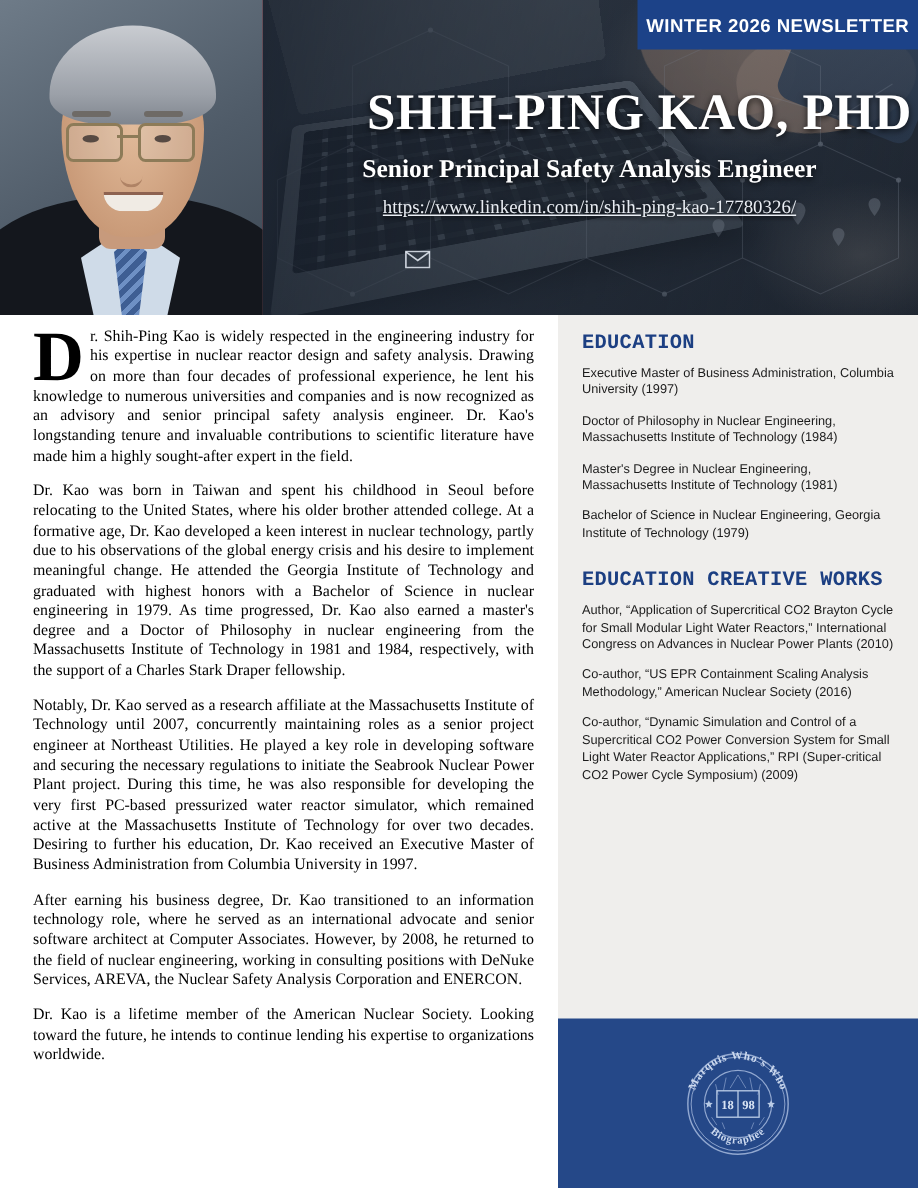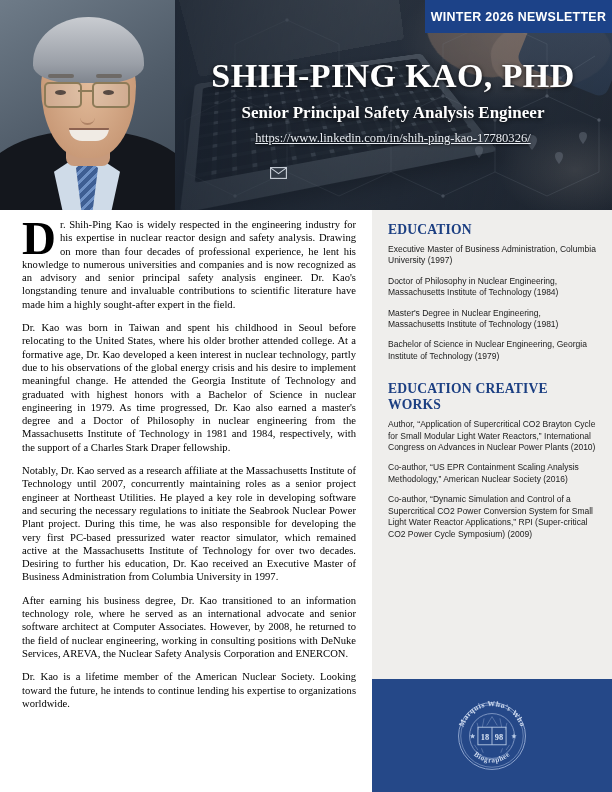--- a/index.html
+++ b/index.html
@@ -229,20 +229,21 @@
   }
   .hdr-name {
     color: #ffffff;
     font-family: "Liberation Serif", serif;
     font-weight: bold;
     font-size: 34px;
     letter-spacing: 0.4px;
     line-height: 1.06;
     text-shadow: 0 1px 4px rgba(0,0,0,0.75);
     white-space: nowrap;
+    text-align: right;
   }
   .hdr-title {
     color: #ffffff;
     font-family: "Liberation Serif", serif;
     font-weight: bold;
     font-size: 17px;
     margin-top: 9px;
     text-shadow: 0 1px 4px rgba(0,0,0,0.8);
     white-space: nowrap;
   }
@@ -300,21 +301,21 @@
     left: 372px;
     top: 0;
     width: 240px;
     height: 582px;
     background: #efeeec;
   }
   .side-inner {
     padding: 12px 16px 0 16px;
   }
   .side-head {
-    font-family: Liberation Serif, serif;
+    font-family: Liberation Mono, monospace;
     font-weight: bold;
     font-size: 13.6px;
     color: #1c3f82;
     letter-spacing: 0.2px;
     margin: 0 0 6px 0;
   }
   .side-head.second {
     margin-top: 19px;
   }
   .side-item {

